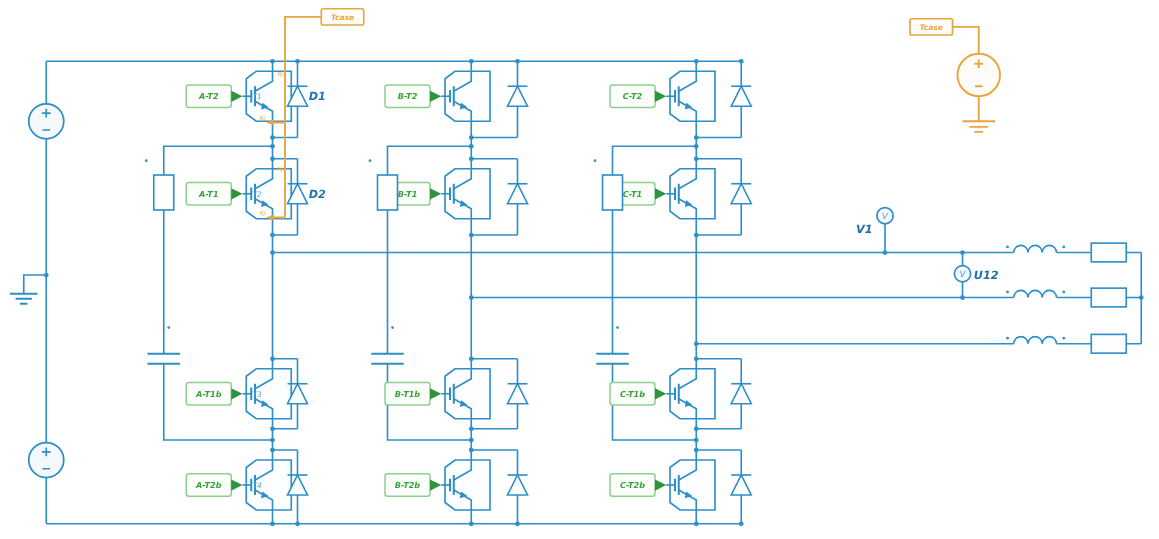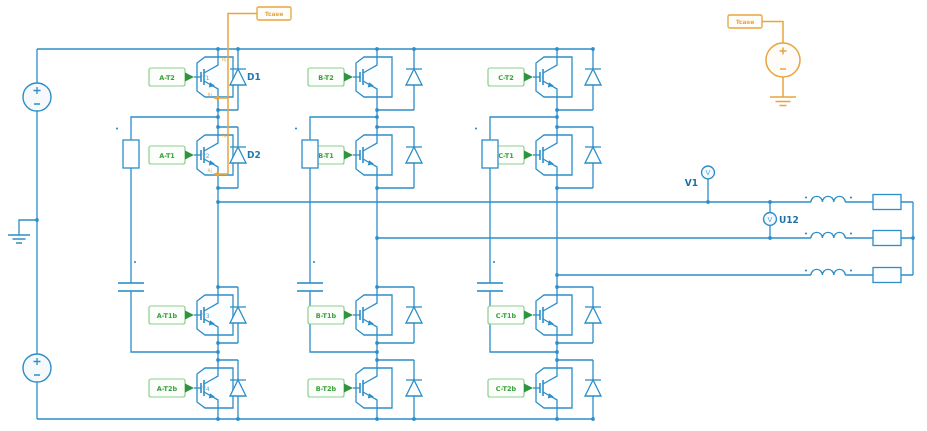--- a/index.html
+++ b/index.html
@@ -1,16 +1,16 @@
 <!DOCTYPE html>
 <html><head>
 <meta charset="utf-8">
 <style>
   html,body{margin:0;padding:0;background:#ffffff;}
-  .canvas{position:relative;width:927px;height:431px;background:#ffffff;overflow:hidden;}
+  .canvas{position:relative;width:927px;height:431px;background:#ffffff;overflow:hidden;font-style:italic;}
   svg{display:block;}
   .w{stroke:#2d8ec8;stroke-width:1.3;fill:none;}
   .w2{stroke:#2d8ec8;stroke-width:1.6;fill:none;}
   .wo{stroke:#e9a43e;stroke-width:1.5;fill:none;}
   .dot{fill:#2d8ec8;}
   .boxfill{fill:#fdfeff;stroke:#2d8ec8;stroke-width:1.3;}
   .srcfill{fill:#f5f9fc;stroke:#2d8ec8;stroke-width:1.4;}
   .osrcfill{fill:#fdfcf8;stroke:#e9a43e;stroke-width:1.5;}
   .gtagbox{fill:#fcfefc;stroke:#8ecf8e;stroke-width:1.2;}
   .garrow{fill:#2e9440;stroke:none;}

